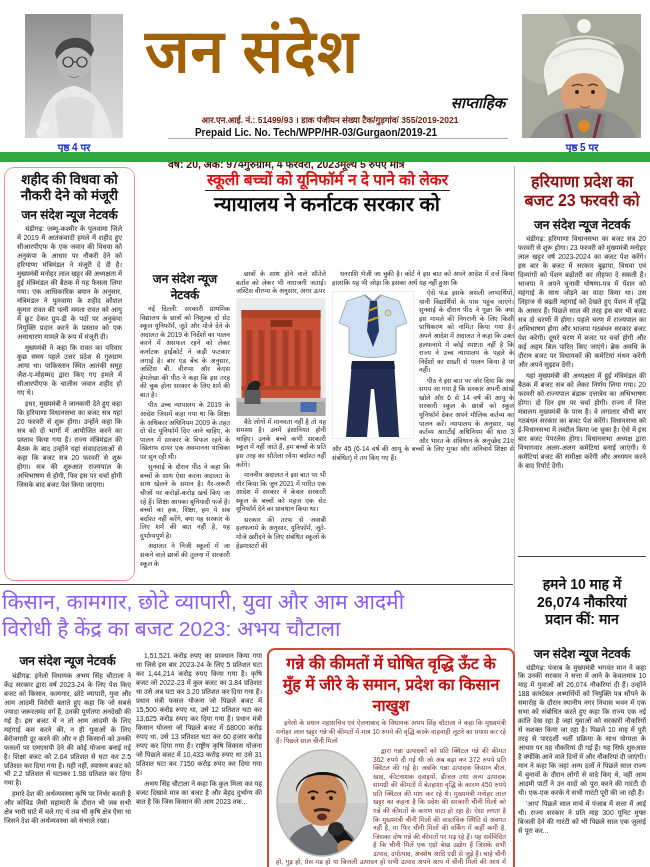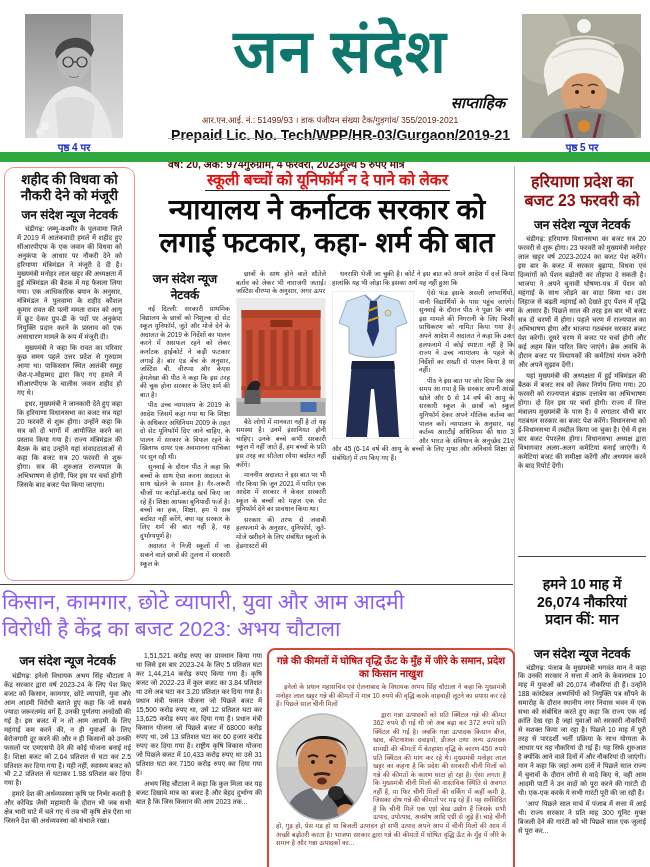--- a/index.html
+++ b/index.html
@@ -1,49 +1,49 @@
 <!DOCTYPE html>
 <html><head>
 <meta charset="utf-8">
 <style>
   html,body{margin:0;padding:0;}
   body{font-family:"Liberation Sans","DejaVu Sans",sans-serif;background:#888;}
   #page{position:relative;width:650px;height:867px;background:#ffffff;overflow:hidden;margin:0 auto;}
   .abs{position:absolute;}
   
   .photo-frame{overflow:hidden;background:#ddd;}
-  .masthead-title{width:370px;left:155px;top:22px;text-align:center;color:#0f766e;
+  .masthead-title{width:370px;left:145px;top:22px;text-align:left;color:#a16207;
     font-size:60px;font-weight:900;letter-spacing:1px;line-height:1.0;}
   .masthead-sub{left:438px;top:92px;width:80px;text-align:center;color:#111;
     font-size:15px;font-weight:700;font-style:italic;}
   .rni-line{left:150px;top:114px;width:360px;text-align:center;color:#6d1f12;
-    font-size:8.5px;font-weight:400;}
-  .lic-line{left:150px;top:127px;width:360px;text-align:right;color:#111;
-    font-size:14px;font-weight:700;}
+    font-size:8.5px;font-weight:700;}
+  .lic-line{left:136px;top:127px;width:360px;text-align:center;color:#111;
+    font-size:10px;font-weight:700;}
   .issue-row{left:168px;top:138px;width:340px;display:flex;justify-content:flex-start;
     border-top:1px solid #aaa;padding-top:18px;color:#4a1208;font-size:10.5px;font-weight:800;}
   .page-ref{width:120px;text-align:center;color:#1f2fbb;font-size:10px;font-weight:800;}
   .green-bar{left:0;top:152px;width:650px;height:10px;background:#2fa93f;}
   
   .vrule{width:1px;background:#bbb;}
   .hrule{height:1px;background:#444;}
   
   .byline{text-align:center;font-weight:800;font-size:12px;color:#111;margin:2px 0;}
   .body-text p{margin:0 0 2px 0;text-indent:8px;text-align:justify;}
   
   .left-box{left:4px;top:167px;width:131px;height:414px;border:1.5px solid #e89090;
     border-radius:10px;padding:4px 12px;box-sizing:border-box;overflow:hidden;background:#fff;}
   .left-box h2{margin:0;font-size:13.5px;line-height:1.2;font-weight:800;text-align:center;color:#111;}
   .left-box .body-text{font-size:6.8px;line-height:1.32;color:#222;}
   
   .kicker{left:150px;top:168px;width:355px;text-align:center;color:#e01010;
     font-size:15.5px;font-weight:700;}
   .kicker-rule{left:205px;top:190px;width:245px;height:1px;background:#222;}
   .main-headline{left:140px;top:193px;width:374px;text-align:center;color:#0d0d0d;
-    font-size:28px;line-height:1.18;font-weight:900;}
+    font-size:20px;line-height:1.18;font-weight:900;}
   .main-body{left:140px;top:270px;width:374px;height:311px;display:flex;gap:6px;overflow:hidden;}
   .main-body .col{overflow:hidden;font-size:6.6px;line-height:1.3;color:#222;}
   .col-a{width:90px;}
   .col-b{width:90px;}
   .col-wide{width:182px;}
   .court-img{width:100%;height:118px;margin:2px 0;display:block;}
   .uniform-float{float:left;width:82px;height:148px;margin:2px 5px 2px 0;}
   
   .right-top{left:518px;top:166px;width:128px;height:386px;overflow:hidden;}
   .right-top h2{margin:6px;font-size:16px;line-height:1.2;font-weight:900;text-align:center;color:#8f1010;}
@@ -54,21 +54,21 @@
   .right-bottom .body-text{font-size:6.8px;line-height:1.32;color:#222;}
   
   .bottom-headline{left:2px;top:588px;width:512px;text-align:left;color:#8b5cf6;
     font-size:21px;line-height:1.3;font-weight:400;}
   .bottom-col{top:652px;height:215px;overflow:hidden;font-size:6.8px;line-height:1.32;color:#222;}
   .bcol-1{left:4px;width:127px;}
   .bcol-2{left:136px;width:126px;}
   
   .red-box{left:267px;top:648px;width:248px;height:230px;border:2px solid #d8463a;
     border-radius:8px;padding:4px 7px;box-sizing:border-box;overflow:hidden;background:#fff;}
-  .red-box h2{margin:0;font-size:10px;line-height:1.3;font-weight:900;text-align:center;color:#c01010;}
+  .red-box h2{margin:0;font-size:16px;line-height:1.3;font-weight:900;text-align:center;color:#c01010;}
   .red-box .body-text{font-size:6.6px;line-height:1.3;color:#703025;margin-top:3px;}
   .speaker-float{float:left;width:92px;height:108px;margin:2px 5px 1px 0;}
 </style>
 </head>
 <body>
 
 <div id="page">
 
   <div class="abs photo-frame" style="left:25px;top:14px;width:98px;height:124px;">
     <svg width="98" height="124" viewBox="0 0 98 124">
@@ -140,21 +140,20 @@
       <p>चंडीगढ़: जम्मू-कश्मीर के पुलवामा जिले में 2019 में आतंकवादी हमले में शहीद हुए सीआरपीएफ के एक जवान की विधवा को अनुकंपा के आधार पर नौकरी देने को हरियाणा मंत्रिमंडल ने मंजूरी दे दी है। मुख्यमंत्री मनोहर लाल खट्टर की अध्यक्षता में हुई मंत्रिमंडल की बैठक में यह फैसला लिया गया। एक आधिकारिक बयान के अनुसार, मंत्रिमंडल ने पुलवामा के शहीद कौशल कुमार रावत की पत्नी ममता रावत को आयु में छूट देकर ग्रुप-डी के पदों पर अनुकंपा नियुक्ति प्रदान करने के प्रस्ताव को एक असाधारण मामले के रूप में मंजूरी दी।</p>
       <p>मुख्यमंत्री ने कहा कि रावत का परिवार कुछ समय पहले उत्तर प्रदेश से गुरुग्राम आया था। पाकिस्तान स्थित आतंकी समूह जैश-ए-मोहम्मद द्वारा किए गए हमले में सीआरपीएफ के चालीस जवान शहीद हो गए थे।</p>
       <p>इधर, मुख्यमंत्री ने जानकारी देते हुए कहा कि हरियाणा विधानसभा का बजट सत्र यहां 20 फरवरी से शुरू होगा। उन्होंने कहा कि सत्र को दो भागों में आयोजित करने का प्रस्ताव किया गया है। राज्य मंत्रिमंडल की बैठक के बाद उन्होंने यहां संवाददाताओं से कहा कि बजट सत्र 20 फरवरी से शुरू होगा। सत्र की शुरुआत राज्यपाल के अभिभाषण से होगी, फिर इस पर चर्चा होगी जिसके बाद बजट पेश किया जाएगा।</p>
     </div>
   </div>
 
   <div class="abs kicker">स्कूली बच्चों को यूनिफॉर्म न दे पाने को लेकर</div>
   <div class="abs kicker-rule"></div>
   <div class="abs main-headline">
     <span>न्यायालय ने कर्नाटक सरकार को</span><br>
-    <span>लगाई फटकार, कहा- शर्म की बात</span>
   </div>
 
   <div class="abs main-body">
     <div class="col col-a body-text">
       <div class="byline">जन संदेश न्यूज नेटवर्क</div>
       <p>नई दिल्ली: सरकारी प्राथमिक विद्यालय के छात्रों को निशुल्क दो सेट स्कूल यूनिफॉर्म, जूते और मोजे देने के अदालत के 2019 के निर्देशों का पालन करने में असफल रहने को लेकर कर्नाटक हाईकोर्ट ने कड़ी फटकार लगाई है। बार एंड बेंच के अनुसार, जस्टिस बी. वीरप्पा और केएस हेमलेखा की पीठ ने कहा कि इस तरह की चूक होना सरकार के लिए शर्म की बात है।</p>
       <p>पीठ उच्च न्यायालय के 2019 के आदेश जिसमें कहा गया था कि शिक्षा के अधिकार अधिनियम 2009 के तहत दो सेट यूनिफॉर्म दिए जाने चाहिए, के पालन में सरकार के विफल रहने के खिलाफ दायर एक अवमानना याचिका पर सुन रही थी।</p>
       <p>सुनवाई के दौरान पीठ ने कहा कि बच्चों के साथ ऐसा करना अदालत के साथ खेलने के समान है। गैर-जरूरी चीजों पर करोड़ों-करोड़ खर्च किए जा रहे हैं। शिक्षा आपका बुनियादी फर्ज है। बच्चों का हक, शिक्षा, हम ये सब बर्दाश्त नहीं करेंगे, क्या यह सरकार के लिए शर्म की बात नहीं है, यह दुर्भाग्यपूर्ण है।</p>
       <p>अदालत ने निजी स्कूलों में जा सकने वाले छात्रों की तुलना में सरकारी स्कूल के</p>
     </div>

